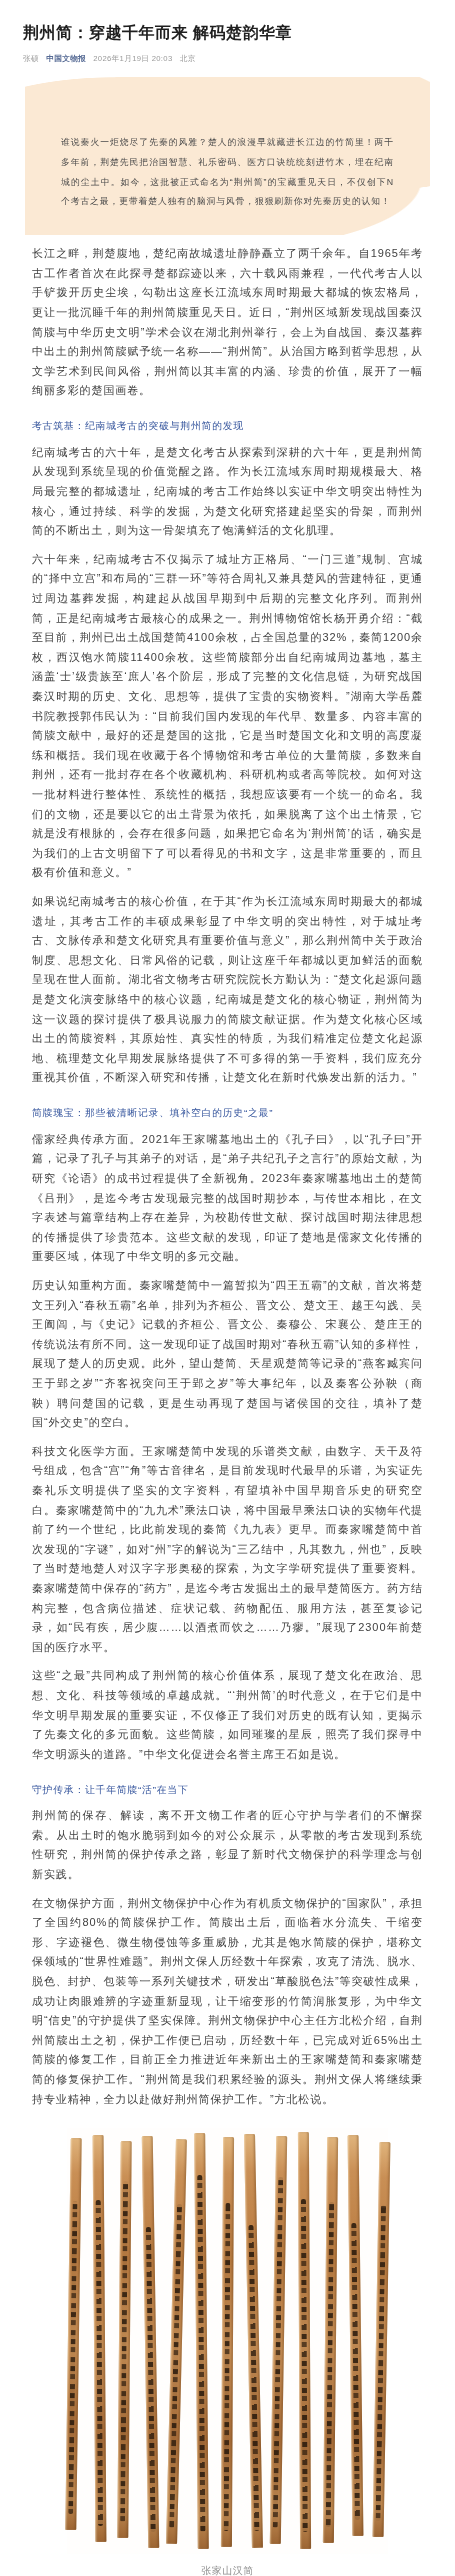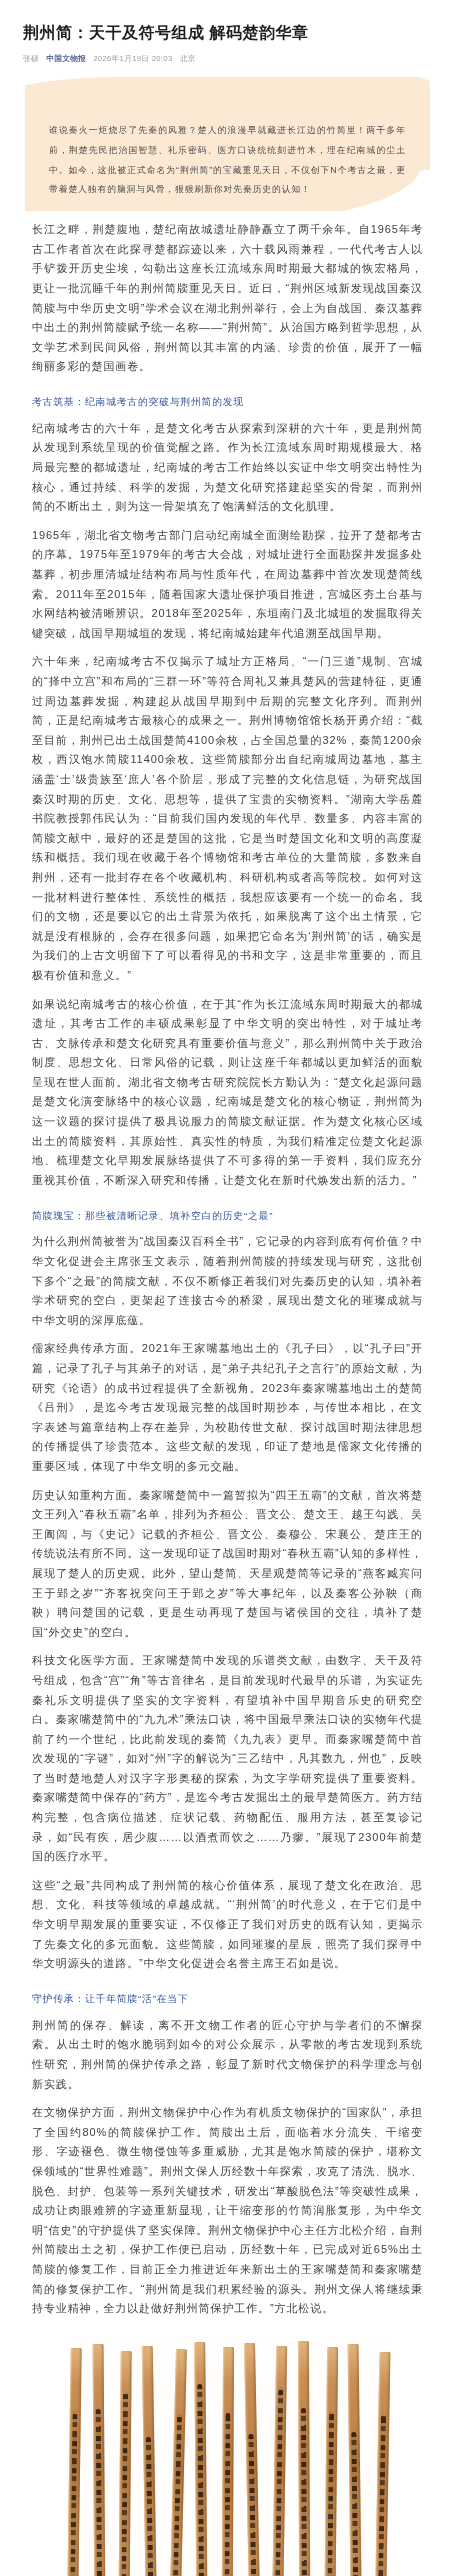--- a/index.html
+++ b/index.html
@@ -24,21 +24,21 @@
   .blob{
     position:absolute;inset:0;z-index:0;pointer-events:none;
     background:
       radial-gradient(42% 40% at 22% 40%, #fbe9d4 99%, rgba(251,233,212,0) 100%),
       radial-gradient(48% 42% at 60% 26%, #fbe9d4 99%, rgba(251,233,212,0) 100%),
       radial-gradient(36% 34% at 86% 38%, #fbe9d4 99%, rgba(251,233,212,0) 100%),
       radial-gradient(52% 44% at 46% 66%, #fbe9d4 99%, rgba(251,233,212,0) 100%),
       radial-gradient(34% 30% at 12% 74%, #fbe9d4 99%, rgba(251,233,212,0) 100%);
   }
   .lead-text{
-    position:relative;z-index:1;margin:0;
+    position:relative;z-index:1;margin:12px;
     font-size:8.8px;line-height:19.6px;letter-spacing:0.9px;
     text-align:justify;color:#4a4a4a;
   }
   
   .quote{
     margin:10.3px 32px 0;font-size:8.8px;line-height:20.6px;
     letter-spacing:0.8px;color:#4c4c4c;text-align:justify;
   }
   
   .body-p{
@@ -137,45 +137,43 @@
       rgba(20,22,26,.7) 10.3px 17.5px, rgba(20,22,26,.05) 17.5px 23px);
   }
   .slip-photo.short{height:170px;margin-top:15.5px;opacity:.8;}
   .slip-photo.faint{opacity:.55;}
 </style>
 </head>
 <body>
 
 <article>
 
-  <h1 class="title">荆州简：天干及符号组成 解码楚韵华章</h1>
+  <h1 class="title">荆州简：穿越千年而来 解码楚韵华章</h1>
 
   <div class="byline">
     <span>张硕</span>
     <span class="account">中国文物报</span>
     <span>2026年1月19日 20:03</span>
     <span>北京</span>
   </div>
 
   <section class="lead-wrap">
     <div class="blob"></div>
     <p class="lead-text">谁说秦火一炬烧尽了先秦的风雅？楚人的浪漫早就藏进长江边的竹简里！两千多年前，荆楚先民把治国智慧、礼乐密码、医方口诀统统刻进竹木，埋在纪南城的尘土中。如今，这批被正式命名为“荆州简”的宝藏重见天日，不仅创下N个考古之最，更带着楚人独有的脑洞与风骨，狠狠刷新你对先秦历史的认知！</p>
   </section>
 
 
   <p class="body-p">长江之畔，荆楚腹地，楚纪南故城遗址静静矗立了两千余年。自1965年考古工作者首次在此探寻楚都踪迹以来，六十载风雨兼程，一代代考古人以手铲拨开历史尘埃，勾勒出这座长江流域东周时期最大都城的恢宏格局，更让一批沉睡千年的荆州简牍重见天日。近日，“荆州区域新发现战国秦汉简牍与中华历史文明”学术会议在湖北荆州举行，会上为自战国、秦汉墓葬中出土的荆州简牍赋予统一名称——“荆州简”。从治国方略到哲学思想，从文学艺术到民间风俗，荆州简以其丰富的内涵、珍贵的价值，展开了一幅绚丽多彩的楚国画卷。</p>
 
   <h2 class="sec-h">考古筑基：纪南城考古的突破与荆州简的发现</h2>
   <p class="body-p">纪南城考古的六十年，是楚文化考古从探索到深耕的六十年，更是荆州简从发现到系统呈现的价值觉醒之路。作为长江流域东周时期规模最大、格局最完整的都城遗址，纪南城的考古工作始终以实证中华文明突出特性为核心，通过持续、科学的发掘，为楚文化研究搭建起坚实的骨架，而荆州简的不断出土，则为这一骨架填充了饱满鲜活的文化肌理。</p>
-  <p class="body-p">1965年，湖北省文物考古部门启动纪南城全面测绘勘探，拉开了楚都考古的序幕。1975年至1979年的考古大会战，对城址进行全面勘探并发掘多处墓葬，初步厘清城址结构布局与性质年代，在周边墓葬中首次发现楚简线索。2011年至2015年，随着国家大遗址保护项目推进，宫城区夯土台基与水网结构被清晰辨识。2018年至2025年，东垣南门及北城垣的发掘取得关键突破，战国早期城垣的发现，将纪南城始建年代追溯至战国早期。</p>
   <p class="body-p">六十年来，纪南城考古不仅揭示了城址方正格局、“一门三道”规制、宫城的“择中立宫”和布局的“三群一环”等符合周礼又兼具楚风的营建特征，更通过周边墓葬发掘，构建起从战国早期到中后期的完整文化序列。而荆州简，正是纪南城考古最核心的成果之一。荆州博物馆馆长杨开勇介绍：“截至目前，荆州已出土战国楚简4100余枚，占全国总量的32%，秦简1200余枚，西汉饱水简牍11400余枚。这些简牍部分出自纪南城周边墓地，墓主涵盖‘士’级贵族至‘庶人’各个阶层，形成了完整的文化信息链，为研究战国秦汉时期的历史、文化、思想等，提供了宝贵的实物资料。”湖南大学岳麓书院教授郭伟民认为：“目前我们国内发现的年代早、数量多、内容丰富的简牍文献中，最好的还是楚国的这批，它是当时楚国文化和文明的高度凝练和概括。我们现在收藏于各个博物馆和考古单位的大量简牍，多数来自荆州，还有一批封存在各个收藏机构、科研机构或者高等院校。如何对这一批材料进行整体性、系统性的概括，我想应该要有一个统一的命名。我们的文物，还是要以它的出土背景为依托，如果脱离了这个出土情景，它就是没有根脉的，会存在很多问题，如果把它命名为‘荆州简’的话，确实是为我们的上古文明留下了可以看得见的书和文字，这是非常重要的，而且极有价值和意义。”</p>
   <p class="body-p">如果说纪南城考古的核心价值，在于其“作为长江流域东周时期最大的都城遗址，其考古工作的丰硕成果彰显了中华文明的突出特性，对于城址考古、文脉传承和楚文化研究具有重要价值与意义”，那么荆州简中关于政治制度、思想文化、日常风俗的记载，则让这座千年都城以更加鲜活的面貌呈现在世人面前。湖北省文物考古研究院院长方勤认为：“楚文化起源问题是楚文化演变脉络中的核心议题，纪南城是楚文化的核心物证，荆州简为这一议题的探讨提供了极具说服力的简牍文献证据。作为楚文化核心区域出土的简牍资料，其原始性、真实性的特质，为我们精准定位楚文化起源地、梳理楚文化早期发展脉络提供了不可多得的第一手资料，我们应充分重视其价值，不断深入研究和传播，让楚文化在新时代焕发出新的活力。”</p>
 
   <h2 class="sec-h">简牍瑰宝：那些被清晰记录、填补空白的历史“之最”</h2>
-  <p class="body-p">为什么荆州简被誉为“战国秦汉百科全书”，它记录的内容到底有何价值？中华文化促进会主席张玉文表示，随着荆州简牍的持续发现与研究，这批创下多个“之最”的简牍文献，不仅不断修正着我们对先秦历史的认知，填补着学术研究的空白，更架起了连接古今的桥梁，展现出楚文化的璀璨成就与中华文明的深厚底蕴。</p>
   <p class="body-p">儒家经典传承方面。2021年王家嘴墓地出土的《孔子曰》，以“孔子曰”开篇，记录了孔子与其弟子的对话，是“弟子共纪孔子之言行”的原始文献，为研究《论语》的成书过程提供了全新视角。2023年秦家嘴墓地出土的楚简《吕刑》，是迄今考古发现最完整的战国时期抄本，与传世本相比，在文字表述与篇章结构上存在差异，为校勘传世文献、探讨战国时期法律思想的传播提供了珍贵范本。这些文献的发现，印证了楚地是儒家文化传播的重要区域，体现了中华文明的多元交融。</p>
   <p class="body-p">历史认知重构方面。秦家嘴楚简中一篇暂拟为“四王五霸”的文献，首次将楚文王列入“春秋五霸”名单，排列为齐桓公、晋文公、楚文王、越王勾践、吴王阖闾，与《史记》记载的齐桓公、晋文公、秦穆公、宋襄公、楚庄王的传统说法有所不同。这一发现印证了战国时期对“春秋五霸”认知的多样性，展现了楚人的历史观。此外，望山楚简、天星观楚简等记录的“燕客臧宾问王于郢之岁”“齐客祝突问王于郢之岁”等大事纪年，以及秦客公孙鞅（商鞅）聘问楚国的记载，更是生动再现了楚国与诸侯国的交往，填补了楚国“外交史”的空白。</p>
   <p class="body-p">科技文化医学方面。王家嘴楚简中发现的乐谱类文献，由数字、天干及符号组成，包含“宫”“角”等古音律名，是目前发现时代最早的乐谱，为实证先秦礼乐文明提供了坚实的文字资料，有望填补中国早期音乐史的研究空白。秦家嘴楚简中的“九九术”乘法口诀，将中国最早乘法口诀的实物年代提前了约一个世纪，比此前发现的秦简《九九表》更早。而秦家嘴楚简中首次发现的“字谜”，如对“州”字的解说为“三乙结中，凡其数九，州也”，反映了当时楚地楚人对汉字字形奥秘的探索，为文字学研究提供了重要资料。秦家嘴楚简中保存的“药方”，是迄今考古发掘出土的最早楚简医方。药方结构完整，包含病位描述、症状记载、药物配伍、服用方法，甚至复诊记录，如“民有疾，居少腹……以酒煮而饮之……乃瘳。”展现了2300年前楚国的医疗水平。</p>
   <p class="body-p">这些“之最”共同构成了荆州简的核心价值体系，展现了楚文化在政治、思想、文化、科技等领域的卓越成就。“‘荆州简’的时代意义，在于它们是中华文明早期发展的重要实证，不仅修正了我们对历史的既有认知，更揭示了先秦文化的多元面貌。这些简牍，如同璀璨的星辰，照亮了我们探寻中华文明源头的道路。”中华文化促进会名誉主席王石如是说。</p>
 
   <h2 class="sec-h">守护传承：让千年简牍“活”在当下</h2>
   <p class="body-p">荆州简的保存、解读，离不开文物工作者的匠心守护与学者们的不懈探索。从出土时的饱水脆弱到如今的对公众展示，从零散的考古发现到系统性研究，荆州简的保护传承之路，彰显了新时代文物保护的科学理念与创新实践。</p>
   <p class="body-p">在文物保护方面，荆州文物保护中心作为有机质文物保护的“国家队”，承担了全国约80%的简牍保护工作。简牍出土后，面临着水分流失、干缩变形、字迹褪色、微生物侵蚀等多重威胁，尤其是饱水简牍的保护，堪称文保领域的“世界性难题”。荆州文保人历经数十年探索，攻克了清洗、脱水、脱色、封护、包装等一系列关键技术，研发出“草酸脱色法”等突破性成果，成功让肉眼难辨的字迹重新显现，让干缩变形的竹简润胀复形，为中华文明“信史”的守护提供了坚实保障。荆州文物保护中心主任方北松介绍，自荆州简牍出土之初，保护工作便已启动，历经数十年，已完成对近65%出土简牍的修复工作，目前正全力推进近年来新出土的王家嘴楚简和秦家嘴楚简的修复保护工作。“荆州简是我们积累经验的源头。荆州文保人将继续秉持专业精神，全力以赴做好荆州简保护工作。”方北松说。</p>
 
   <figure class="fig">

